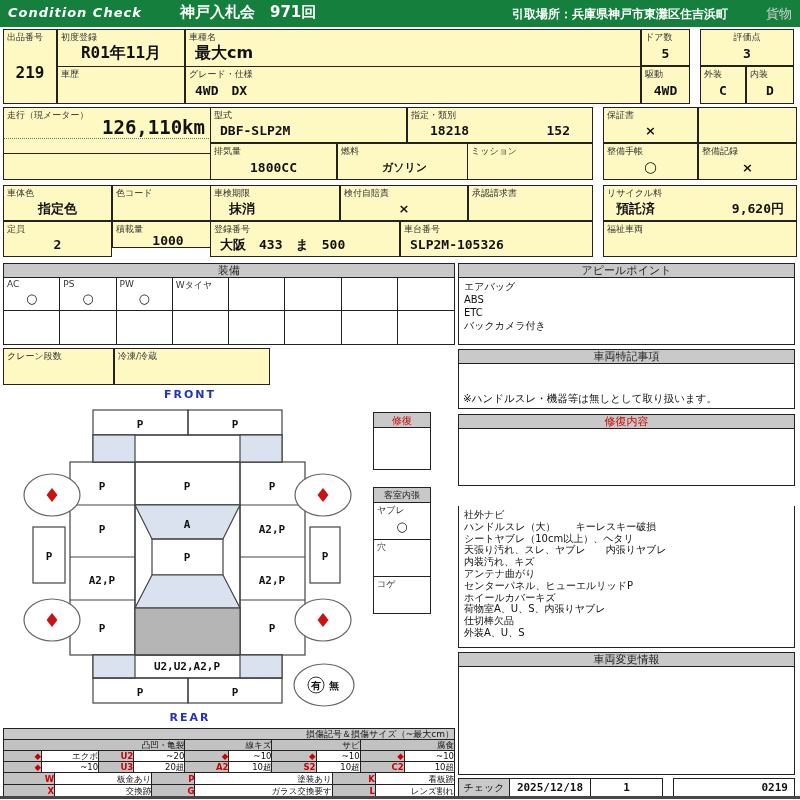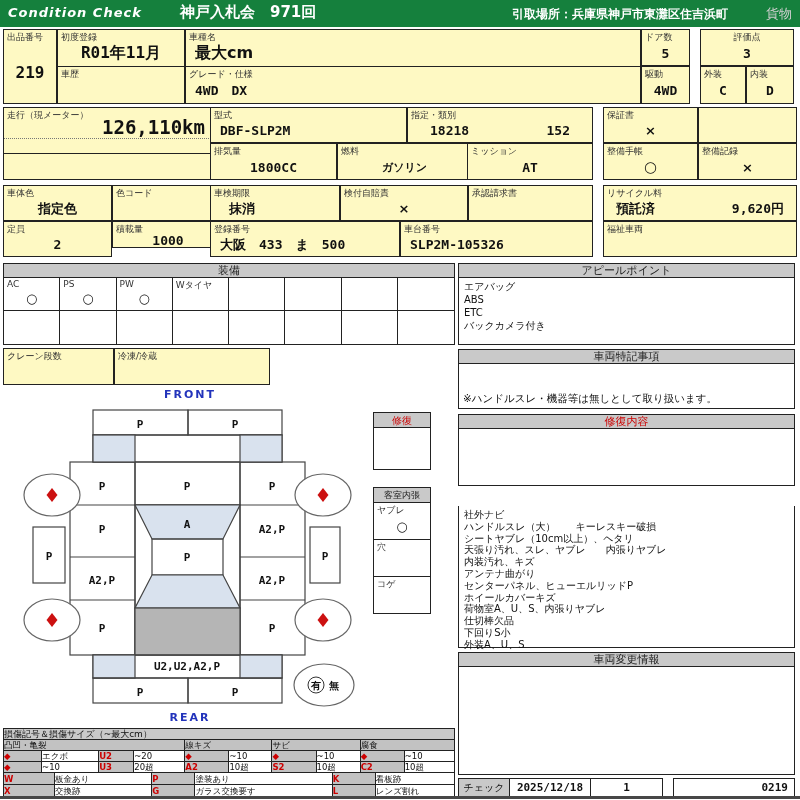--- a/index.html
+++ b/index.html
@@ -20,21 +20,21 @@
   .body-box{position:absolute;border:1px solid #222;border-top:none;background:#fff;box-sizing:border-box;}
   .blue-lbl{position:absolute;color:#2233bb;font-weight:bold;font-size:11px;letter-spacing:2px;text-align:center;}
   .eq-grid{position:absolute;left:3px;top:277px;width:452px;height:68px;border:1px solid #222;box-sizing:border-box;display:grid;grid-template-columns:repeat(8,1fr);grid-template-rows:1fr 1fr;background:#fff;}
   .eq-cell{position:relative;border-right:1px solid #222;box-sizing:border-box;}
   .eq-cell:nth-child(8n){border-right:none;}
   .eq-cell.r1{border-bottom:1px solid #222;}
   .eq-cell .mk{position:absolute;left:0;right:0;top:9px;bottom:0;display:flex;align-items:center;justify-content:center;font-size:13px;}
   .list{position:absolute;left:5px;top:2px;right:4px;font-size:10px;line-height:13px;}
   .alist{position:absolute;left:5px;top:3px;right:4px;font-size:10px;line-height:11.8px;}
   table.lg{border-collapse:collapse;table-layout:fixed;width:452px;font-size:8.5px;}
-  table.lg td{border:1px solid #222;padding:0;text-align:left;height:10px;line-height:10px;overflow:hidden;white-space:nowrap;}
+  table.lg td{border:1px solid #222;padding:0;text-align:right;height:10px;line-height:10px;overflow:hidden;white-space:nowrap;}
   td.gy{background:#c2c2c2;}
   td.ttl{background:#c9c9c9;font-size:9px;height:11px;}
   .rd{color:#c00;font-weight:bold;}
   .dotted-b{border-bottom:1px dotted #888 !important;}
   .chk{position:absolute;box-sizing:border-box;border:1px solid #222;height:19px;font-size:11px;display:flex;align-items:center;}
   svg text{font-family:"DejaVu Sans Mono",monospace;font-weight:bold;fill:#111;}
   .bottom-line{position:absolute;left:0;top:796px;width:800px;height:3px;background:#474747;}
 </style>
 </head>
 <body>
@@ -110,21 +110,20 @@
   <div class="b" style="left:210px;top:143px;width:127px;height:37px">
     <span class="lb">排気量</span>
     <div class="cv mono">1800CC</div>
   </div>
   <div class="b" style="left:337px;top:143px;width:135px;height:37px">
     <span class="lb">燃料</span>
     <div class="cv" style="font-size:11px">ガソリン</div>
   </div>
   <div class="b" style="left:467px;top:143px;width:126px;height:37px">
     <span class="lb">ミッション</span>
-    <div class="cv mono">AT</div>
   </div>
   <div class="b" style="left:603px;top:107px;width:95px;height:36px">
     <span class="lb">保証書</span>
     <div class="cv">×</div>
   </div>
   <div class="b" style="left:698px;top:107px;width:99px;height:36px"></div>
   <div class="b" style="left:603px;top:143px;width:95px;height:37px">
     <span class="lb">整備手帳</span>
     <div class="cv" style="font-size:15px">○</div>
   </div>
@@ -343,21 +342,20 @@
       <div>社外ナビ</div>
       <div>ハンドルスレ（大）　　キーレスキー破損</div>
       <div>シートヤブレ（10cm以上）、ヘタリ</div>
       <div>天張り汚れ、スレ、ヤブレ　　内張りヤブレ</div>
       <div>内装汚れ、キズ</div>
       <div>アンテナ曲がり</div>
       <div>センターパネル、ヒューエルリッドP</div>
       <div>ホイールカバーキズ</div>
       <div>荷物室A、U、S、内張りヤブレ</div>
       <div>仕切棒欠品</div>
-      <div>下回りS小</div>
       <div>外装A、U、S</div>
     </div>
   </div>
   <div class="gh" style="left:458px;top:652px;width:337px;height:15px">車両変更情報</div>
   <div class="body-box" style="left:458px;top:667px;width:337px;height:108px"></div>
 
   <div class="chk" style="left:458px;top:778px;width:52px;background:#c9c9c9;font-size:10px;justify-content:center">チェック</div>
   <div class="chk mono" style="left:509px;top:778px;width:82px;font-weight:bold;justify-content:center">2025/12/18</div>
   <div class="chk mono" style="left:590px;top:778px;width:73px;font-weight:bold;justify-content:center">1</div>
   <div class="chk mono" style="left:673px;top:778px;width:122px;font-weight:bold;justify-content:flex-end;padding-right:6px">0219</div>

